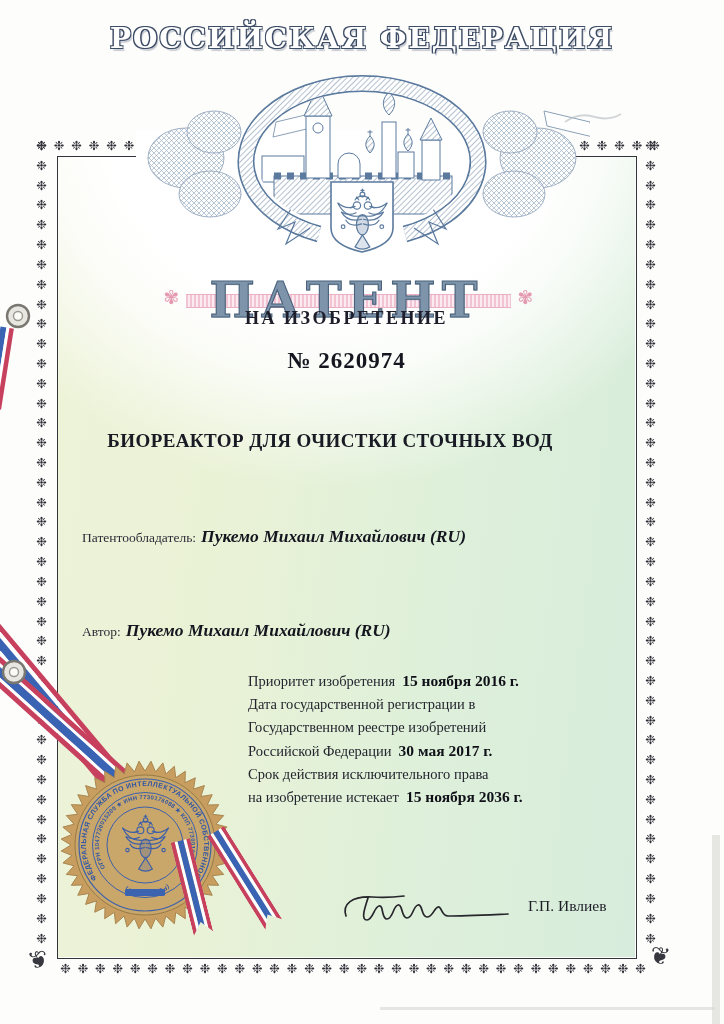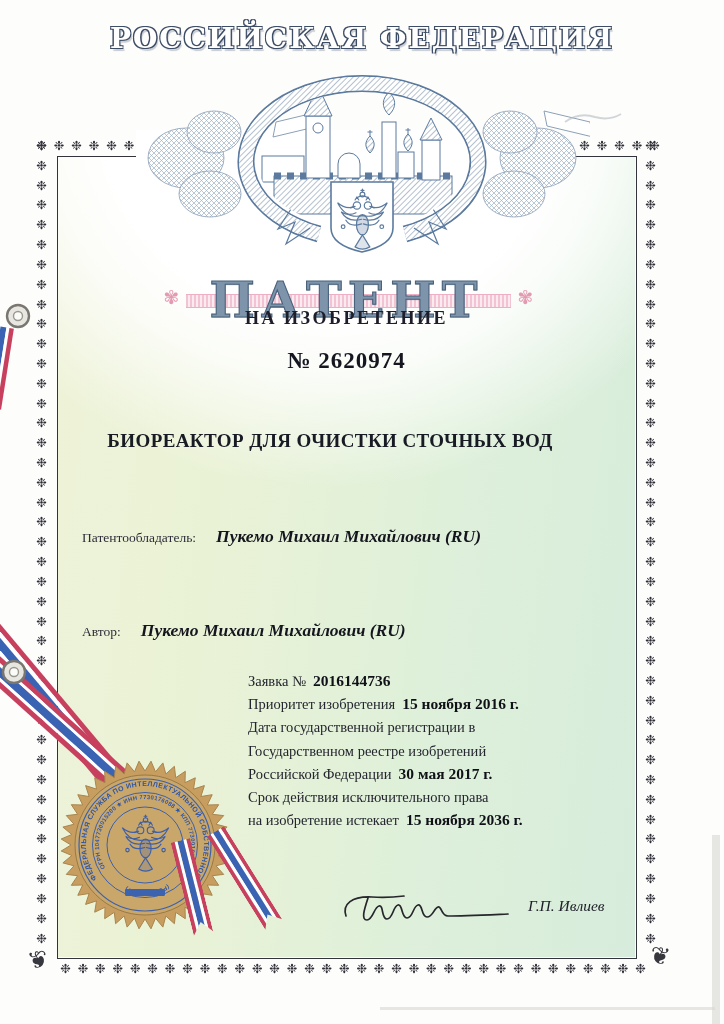--- a/index.html
+++ b/index.html
@@ -41,34 +41,34 @@
   .pink-ros{position:absolute;top:14px;z-index:1;font-family:"DejaVu Sans",sans-serif;font-size:19px;color:#e49ab2;}
   .pink-ros.l{left:-46px;} .pink-ros.r{right:-50px;}
   .doc-kind{position:absolute;left:57px;top:308px;width:579px;text-align:center;z-index:2;
     font-weight:bold;font-size:18px;letter-spacing:2.5px;color:#1d1e2a;}
   .doc-number{position:absolute;left:57px;top:348px;width:579px;text-align:center;z-index:2;
     font-weight:bold;font-size:23px;letter-spacing:1px;color:#15161f;}
   
   .inv-title{position:absolute;left:30px;top:430px;width:600px;text-align:center;z-index:2;
     font-weight:bold;font-size:19px;letter-spacing:.4px;color:#181a24;}
   
-  .party{position:absolute;z-index:2;display:flex;align-items:baseline;gap:20px;white-space:nowrap;}
+  .party{position:absolute;z-index:2;display:flex;align-items:baseline;gap:5px;white-space:nowrap;}
   .party-holder{left:82px;top:526px;} .party-author{left:82px;top:620px;}
   .party .lab{font-size:13.5px;color:#2c2d38;}
   .party .nam{font-size:17.5px;font-weight:bold;font-style:italic;color:#14151e;}
   
   .details{position:absolute;left:248px;top:672px;z-index:2;}
   .d-row{height:23.2px;white-space:nowrap;}
   .d-label{font-size:14.5px;color:#24252f;}
   .d-value{font-size:15.5px;font-weight:bold;color:#101018;margin-left:7px;}
   
   .signatory{position:absolute;left:337px;top:838px;z-index:2;font-style:italic;font-size:15px;
     line-height:22.5px;color:#1c1d27;white-space:nowrap;}
   .sig-svg{position:absolute;left:338px;top:886px;z-index:2;}
-  .sig-name{position:absolute;left:528px;top:897px;z-index:2;font-style:italic;font-size:15.5px;color:#1c1d27;white-space:nowrap;}
+  .sig-name{position:absolute;left:528px;top:897px;z-index:2;font-size:15.5px;color:#1c1d27;white-space:nowrap;}
   
   .rib-back{position:absolute;left:0;top:0;z-index:3;pointer-events:none;}
   .seal{position:absolute;left:53px;top:753px;z-index:4;}
   .rib-front{position:absolute;left:0;top:0;z-index:5;pointer-events:none;}
   .artifact{position:absolute;z-index:6;pointer-events:none;}
 </style>
 </head>
 <body>
 
 <div class="page">
@@ -342,21 +342,20 @@
   <div class="party party-holder">
     <span class="lab">Патентообладатель:</span>
     <span class="nam">Пукемо Михаил Михайлович (RU)</span>
   </div>
   <div class="party party-author">
     <span class="lab">Автор:</span>
     <span class="nam">Пукемо Михаил Михайлович (RU)</span>
   </div>
 
   <div class="details">
-    <div class="d-row"><span class="d-label">Заявка №</span><span class="d-value">2016144736</span></div>
     <div class="d-row"><span class="d-label">Приоритет изобретения</span><span class="d-value">15 ноября 2016 г.</span></div>
     <div class="d-row"><span class="d-label">Дата государственной регистрации в</span><span class="d-value"></span></div>
     <div class="d-row"><span class="d-label">Государственном реестре изобретений</span><span class="d-value"></span></div>
     <div class="d-row"><span class="d-label">Российской Федерации</span><span class="d-value">30 мая 2017 г.</span></div>
     <div class="d-row"><span class="d-label">Срок действия исключительного права</span><span class="d-value"></span></div>
     <div class="d-row"><span class="d-label">на изобретение истекает</span><span class="d-value">15 ноября 2036 г.</span></div>
   </div>
 
   <svg class="sig-svg" width="185" height="45" viewBox="0 0 185 45">
     <path d="M8 30 C4 18 14 10 34 11 C48 12 58 11 66 10 M30 12 C26 24 23 34 29 34 C35 34 36 21 41 20 C46 19 43 33 49 33 C55 33 55 20 60 19 C65 18 63 32 69 32 C75 32 75 20 80 19 C85 18 83 31 89 31 C95 31 96 22 100 21 C104 20 103 30 110 30 C124 30 146 29 170 28" stroke="#26262c" stroke-width="1.7" fill="none" stroke-linecap="round"></path>

